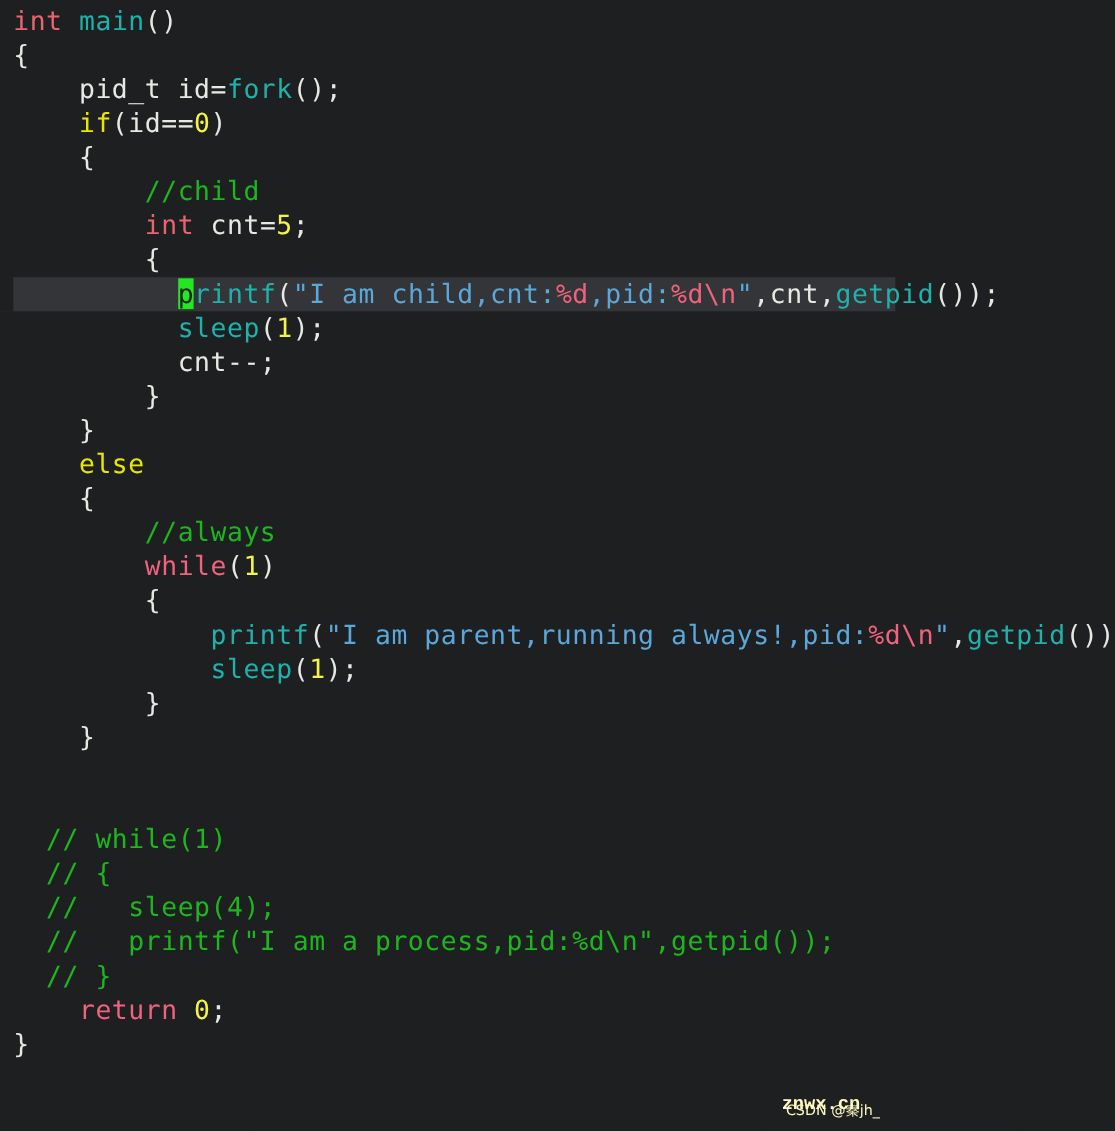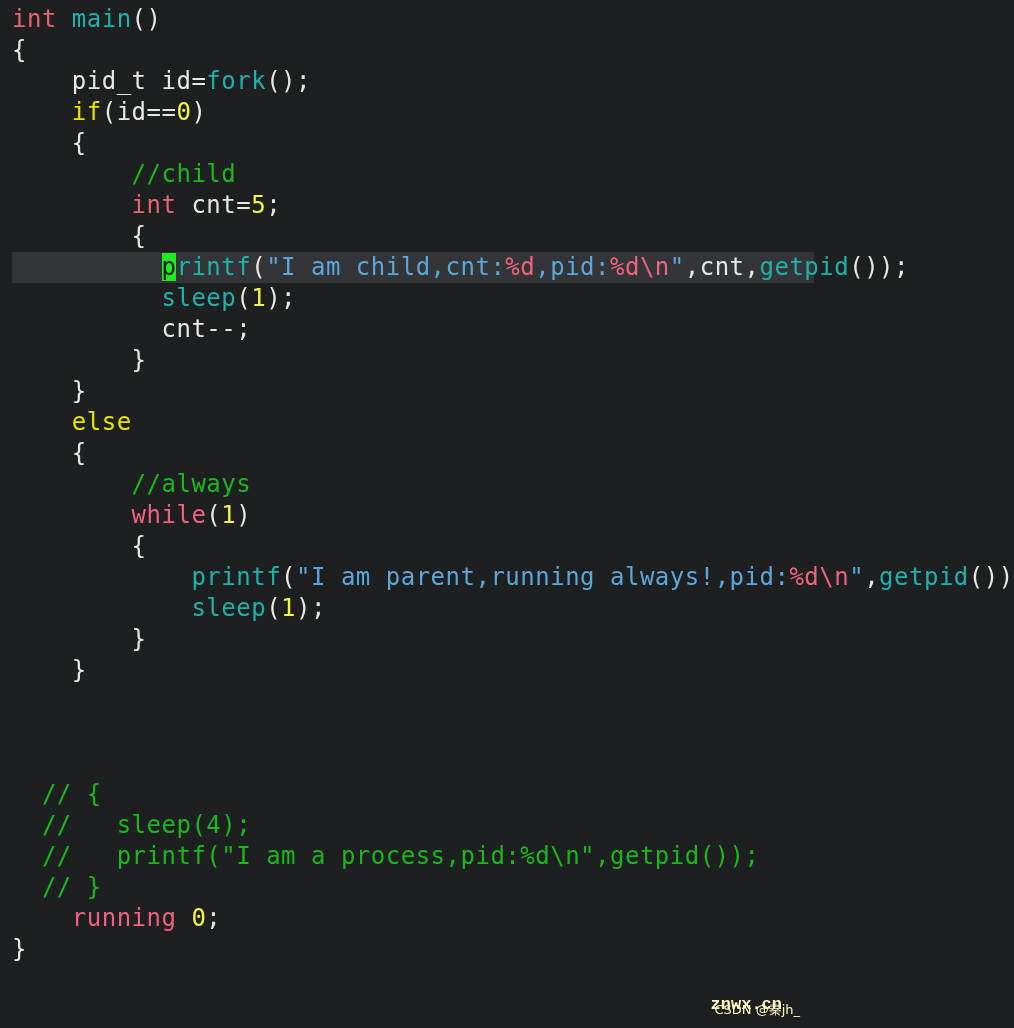--- a/index.html
+++ b/index.html
@@ -108,26 +108,26 @@
       <div class="code-line"><span>    </span><span class="tok-plain">{</span></div>
       <div class="code-line"><span>        </span><span class="tok-comment">//always</span></div>
       <div class="code-line"><span>        </span><span class="tok-kw-pink">while</span><span class="tok-plain">(</span><span class="tok-num">1</span><span class="tok-plain">)</span></div>
       <div class="code-line"><span>        </span><span class="tok-plain">{</span></div>
       <div class="code-line"><span>            </span><span class="tok-fn">printf</span><span class="tok-plain">(</span><span class="tok-str">"I am parent,running always!,pid:</span><span class="tok-esc">%d</span><span class="tok-esc">\n</span><span class="tok-str">"</span><span class="tok-plain">,</span><span class="tok-fn">getpid</span><span class="tok-plain">());</span></div>
       <div class="code-line"><span>            </span><span class="tok-fn">sleep</span><span class="tok-plain">(</span><span class="tok-num">1</span><span class="tok-plain">);</span></div>
       <div class="code-line"><span>        </span><span class="tok-plain">}</span></div>
       <div class="code-line"><span>    </span><span class="tok-plain">}</span></div>
       <div class="code-line"><span></span></div>
       <div class="code-line"><span></span></div>
-      <div class="code-line"><span>  </span></div>
+      <div class="code-line"><span>  </span><span class="tok-comment">// while(1)</span></div>
       <div class="code-line"><span>  </span><span class="tok-comment">// {</span></div>
       <div class="code-line"><span>  </span><span class="tok-comment">//   sleep(4);</span></div>
       <div class="code-line"><span>  </span><span class="tok-comment">//   printf("I am a process,pid:%d\n",getpid());</span></div>
       <div class="code-line"><span>  </span><span class="tok-comment">// }</span></div>
-      <div class="code-line"><span>    </span><span class="tok-kw-pink">running</span><span class="tok-plain"> </span><span class="tok-num">0</span><span class="tok-plain">;</span></div>
+      <div class="code-line"><span>    </span><span class="tok-kw-pink">return</span><span class="tok-plain"> </span><span class="tok-num">0</span><span class="tok-plain">;</span></div>
       <div class="code-line"><span></span><span class="tok-plain">}</span></div>
     </div>
 
   <div class="watermark">
     <span class="wm-sub">CSDN @秦jh_</span>
     <span class="wm-main">znwx.cn</span>
   </div>
 </div>
 
 </body></html>

